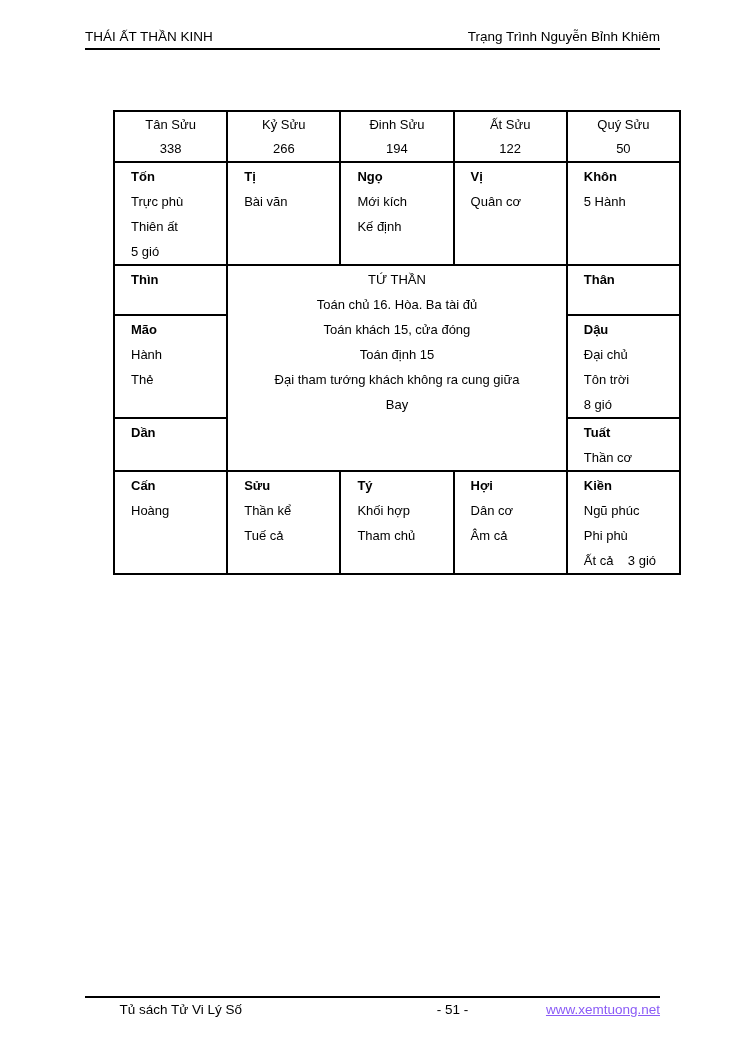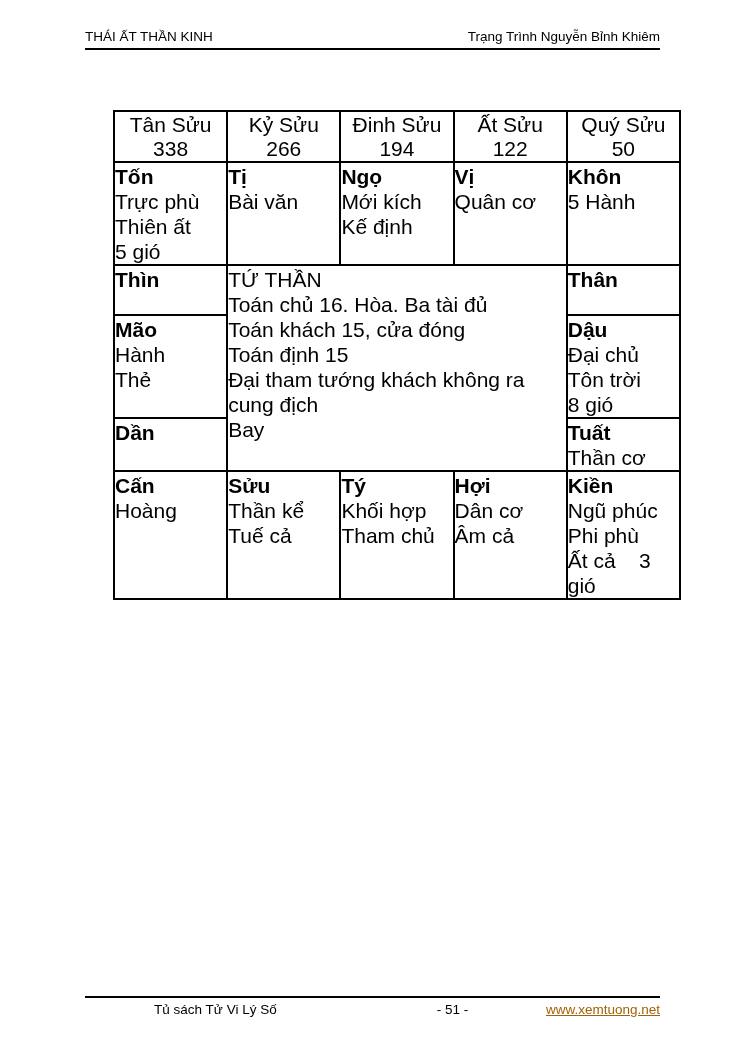--- a/index.html
+++ b/index.html
@@ -13,46 +13,46 @@
     display:flex;justify-content:space-between;align-items:flex-end;
     font-size:13.5px;padding-bottom:4px;border-bottom:2px solid #000;
   }
   
   table.chart{
     position:absolute;left:113px;top:110px;width:568px;
     border-collapse:collapse;table-layout:fixed;
   }
   table.chart td{
     border:2px solid #000;vertical-align:top;
-    padding:1px 0 0;font-size:21px;line-height:25px;
+    padding:1px 16px 0;font-size:13px;line-height:25px;
     overflow:hidden;
   }
   tr.row-top{height:50px;}
   tr.row-h100{height:98px;}
   tr.row-h50{height:50px;}
   tr.row-top td{text-align:center;line-height:24px;}
   .lbl{font-weight:bold;white-space:pre-wrap;}
   .ln{white-space:pre-wrap;}
-  td.center-cell{padding-top:9px;line-height:25px;}
+  td.center-cell{text-align:center;padding-top:9px;line-height:25px;}
   
   .paragraphs{
     position:absolute;left:85px;top:577px;width:576px;
     font-size:15px;line-height:22px;text-align:justify;
   }
   .paragraphs p{margin:0 0 5px;text-indent:30px;}
   
   .page-footer{
     position:absolute;left:85px;top:996px;width:575px;
     display:flex;border-top:2px solid #000;padding-top:4px;
     font-size:13.5px;
   }
-  .f-left{flex:1;text-align:right;}
+  .f-left{flex:1;text-align:center;}
   .f-center{flex:1;text-align:right;}
   .f-right{flex:1;text-align:right;}
-  a.site-link{color:#a16207;text-decoration:underline;cursor:pointer;}
+  a.site-link{color:#8b5cf6;text-decoration:underline;cursor:pointer;}
 </style>
 </head>
 <body>
 
 <div class="page">
 
   <div class="page-header">
     <span>THÁI ẤT THẦN KINH</span>
     <span>Trạng Trình Nguyễn Bỉnh Khiêm</span>
   </div>
@@ -111,21 +111,21 @@
 
     <tr class="row-h50">
       <td>
         <div class="lbl">Thìn</div>
       </td>
       <td class="center-cell" colspan="3" rowspan="3">
         <div class="ln">TỨ THẦN</div>
         <div class="ln">Toán chủ 16. Hòa. Ba tài đủ</div>
         <div class="ln">Toán khách 15, cửa đóng</div>
         <div class="ln">Toán định 15</div>
-        <div class="ln">Đại tham tướng khách không ra cung địch</div>
+        <div class="ln">Đại tham tướng khách không ra cung giữa</div>
         <div class="ln">Bay</div>
       </td>
       <td>
         <div class="lbl">Thân</div>
       </td>
     </tr>
 
     <tr class="row-h100">
       <td>
         <div class="lbl">Mão</div>

